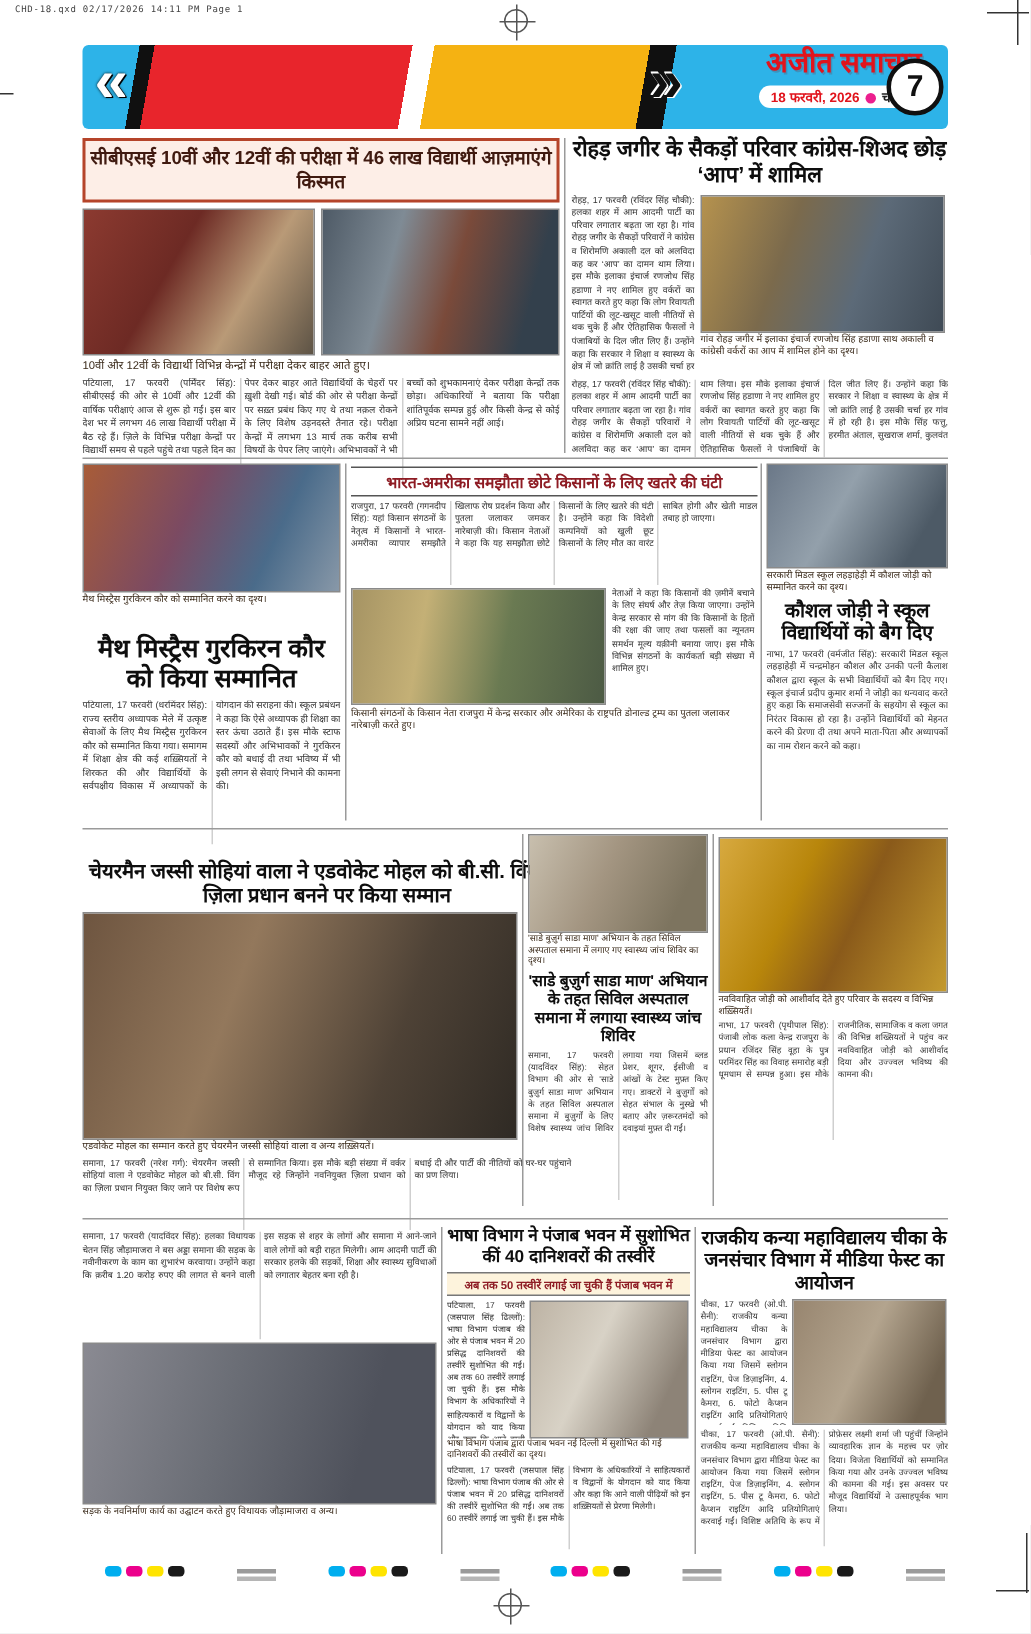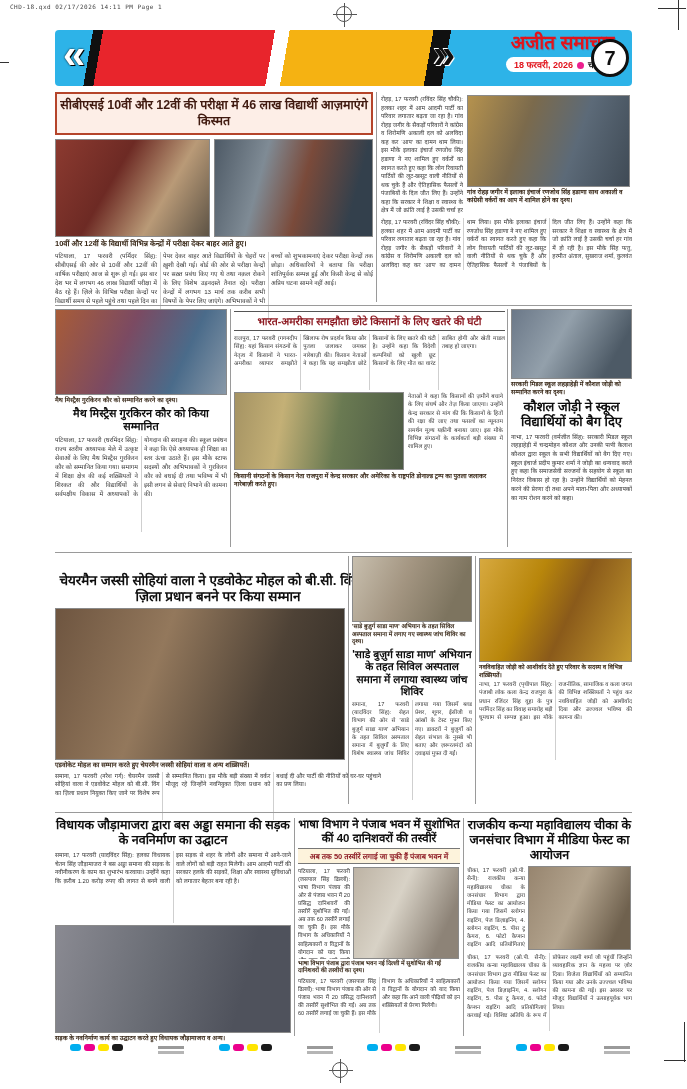--- a/index.html
+++ b/index.html
@@ -38,21 +38,21 @@
     box-sizing:border-box;text-align:center;font-size:20px;font-weight:700;line-height:32px;color:#101010;}
   
   .hlbox{border:2px solid #b5442a;background:#fdeee7;color:#401a10;text-align:center;
     font-weight:700;font-size:12.5px;line-height:1.25;padding:4px 3px;box-sizing:border-box;}
   .hl{font-weight:700;color:#0e0e0e;text-align:center;line-height:1.2;}
   .sub{font-weight:700;text-align:center;}
   .sub.blue{background:#d8edf8;color:#10222e;font-size:9.5px;padding:2px 1px;}
   .sub.maroon{color:#8e1c24;font-size:10.5px;border-top:1px solid #555;border-bottom:1px solid #555;padding:2px 0;}
   .sub.cream{background:#fdf3dc;color:#8e1c24;font-size:7.5px;padding:2px 1px;border-top:1px solid #777;border-bottom:1px solid #777;}
   .photo{box-sizing:border-box;border:1px solid #8a8a8a;}
-  .cap{font-weight:700;color:#3a2a1a;line-height:1.25;}
+  .cap{font-weight:400;color:#3a2a1a;line-height:1.25;}
   .body{font-size:6.2px;line-height:1.45;text-align:justify;color:#333;overflow:hidden;}
   .c2{column-count:2;column-gap:6px;column-rule:1px solid #cfcfcf;}
   .c3{column-count:3;column-gap:6px;column-rule:1px solid #cfcfcf;}
   .c4{column-count:4;column-gap:6px;column-rule:1px solid #cfcfcf;}
   .vline{width:1px;background:#9a9a9a;}
   .hline{height:1px;background:#9a9a9a;}
   
   .p-exam1{background:linear-gradient(120deg,#8c3a30,#6d2a24 38%,#b99a77 68%,#5d5345);}
   .p-exam2{background:linear-gradient(105deg,#4e5a66,#7f8b95 30%,#7a4a3a 55%,#33404c 85%);}
   .p-aap{background:linear-gradient(110deg,#b5924e,#7b6a4c 35%,#5c6a78 65%,#3f4a55);}
@@ -96,36 +96,37 @@
       <div class="photo p-exam1" style="width:155px;height:98px;"></div>
       <div class="photo p-exam2" style="width:159px;height:98px;"></div>
     </div>
     <div class="cap" style="font-size:7.5px;margin-top:2px;">10वीं और 12वीं के विद्यार्थी विभिन्न केन्द्रों में परीक्षा देकर बाहर आते हुए।</div>
     <div class="body c3" style="height:70px;margin-top:3px;">पटियाला, 17 फरवरी (पर्मिंदर सिंह): सीबीएसई की ओर से 10वीं और 12वीं की वार्षिक परीक्षाएं आज से शुरू हो गईं। इस बार देश भर में लगभग 46 लाख विद्यार्थी परीक्षा में बैठ रहे हैं। ज़िले के विभिन्न परीक्षा केन्द्रों पर विद्यार्थी समय से पहले पहुंचे तथा पहले दिन का पेपर देकर बाहर आते विद्यार्थियों के चेहरों पर ख़ुशी देखी गई। बोर्ड की ओर से परीक्षा केन्द्रों पर सख़्त प्रबंध किए गए थे तथा नक़ल रोकने के लिए विशेष उड़नदस्ते तैनात रहे। परीक्षा केन्द्रों में लगभग 13 मार्च तक करीब सभी विषयों के पेपर लिए जाएंगे। अभिभावकों ने भी बच्चों को शुभकामनाएं देकर परीक्षा केन्द्रों तक छोड़ा। अधिकारियों ने बताया कि परीक्षा शांतिपूर्वक सम्पन्न हुई और किसी केन्द्र से कोई अप्रिय घटना सामने नहीं आई।</div>
   </div>
 
   <div class="abs vline" style="left:376px;top:92px;height:210px;"></div>
 
   <div class="abs" style="left:381px;top:92px;width:251px;">
+    <div class="hl" style="font-size:14.5px;">रोहड़ जगीर के सैकड़ों परिवार कांग्रेस-शिअद छोड़ ‘आप’ में शामिल</div>
     <div style="display:flex;gap:4px;margin-top:3px;">
       <div class="body" style="width:82px;height:120px;font-size:5.9px;">रोहड़, 17 फरवरी (रविंदर सिंह चौकी): हलका शहर में आम आदमी पार्टी का परिवार लगातार बढ़ता जा रहा है। गांव रोहड़ जगीर के सैकड़ों परिवारों ने कांग्रेस व शिरोमणि अकाली दल को अलविदा कह कर ‘आप’ का दामन थाम लिया। इस मौके इलाका इंचार्ज रणजोध सिंह हडाणा ने नए शामिल हुए वर्करों का स्वागत करते हुए कहा कि लोग रिवायती पार्टियों की लूट-खसूट वाली नीतियों से थक चुके हैं और ऐतिहासिक फैसलों ने पंजाबियों के दिल जीत लिए हैं। उन्होंने कहा कि सरकार ने शिक्षा व स्वास्थ्य के क्षेत्र में जो क्रांति लाई है उसकी चर्चा हर गांव में हो रही है। इस मौके सिंह फत्तु, हरमीत अंताल, सुखराज शर्मा, कुलवंत सिंह मान, सुखमन सिंह समेत बड़ी संख्या में वर्कर मौजूद रहे।</div>
       <div style="width:163px;">
         <div class="photo p-aap" style="width:163px;height:92px;"></div>
         <div class="cap" style="font-size:6.3px;margin-top:1px;">गांव रोहड़ जगीर में इलाका इंचार्ज रणजोध सिंह हडाणा साथ अकाली व कांग्रेसी वर्करों का आप में शामिल होने का दृश्य।</div>
       </div>
     </div>
     <div class="body c3" style="height:52px;margin-top:3px;font-size:5.9px;">रोहड़, 17 फरवरी (रविंदर सिंह चौकी): हलका शहर में आम आदमी पार्टी का परिवार लगातार बढ़ता जा रहा है। गांव रोहड़ जगीर के सैकड़ों परिवारों ने कांग्रेस व शिरोमणि अकाली दल को अलविदा कह कर ‘आप’ का दामन थाम लिया। इस मौके इलाका इंचार्ज रणजोध सिंह हडाणा ने नए शामिल हुए वर्करों का स्वागत करते हुए कहा कि लोग रिवायती पार्टियों की लूट-खसूट वाली नीतियों से थक चुके हैं और ऐतिहासिक फैसलों ने पंजाबियों के दिल जीत लिए हैं। उन्होंने कहा कि सरकार ने शिक्षा व स्वास्थ्य के क्षेत्र में जो क्रांति लाई है उसकी चर्चा हर गांव में हो रही है। इस मौके सिंह फत्तु, हरमीत अंताल, सुखराज शर्मा, कुलवंत सिंह मान, सुखमन सिंह समेत बड़ी संख्या में वर्कर मौजूद रहे।</div>
   </div>
 
   <div class="abs hline" style="left:55px;top:305px;width:577px;"></div>
 
   <div class="abs" style="left:55px;top:309px;width:172px;">
     <div class="photo p-gurkiran" style="width:172px;height:86px;"></div>
     <div class="cap" style="font-size:6.4px;margin-top:1px;">मैथ मिस्ट्रैस गुरकिरन कौर को सम्मानित करने का दृश्य।</div>
-    <div class="hl" style="font-size:11px;margin-top:3px;">मैथ मिस्ट्रैस गुरकिरन कौर को किया सम्मानित</div>
+    <div class="hl" style="font-size:17px;margin-top:19px;">मैथ मिस्ट्रैस गुरकिरन कौर को किया सम्मानित</div>
     <div class="body c2" style="height:96px;margin-top:3px;">पटियाला, 17 फरवरी (धरमिंदर सिंह): राज्य स्तरीय अध्यापक मेले में उत्कृष्ट सेवाओं के लिए मैथ मिस्ट्रैस गुरकिरन कौर को सम्मानित किया गया। समागम में शिक्षा क्षेत्र की कई शख़्सियतों ने शिरकत की और विद्यार्थियों के सर्वपक्षीय विकास में अध्यापकों के योगदान की सराहना की। स्कूल प्रबंधन ने कहा कि ऐसे अध्यापक ही शिक्षा का स्तर ऊंचा उठाते हैं। इस मौके स्टाफ सदस्यों और अभिभावकों ने गुरकिरन कौर को बधाई दी तथा भविष्य में भी इसी लगन से सेवाएं निभाने की कामना की।</div>
   </div>
 
   <div class="abs vline" style="left:230px;top:309px;height:238px;"></div>
 
   <div class="abs" style="left:234px;top:309px;width:271px;">
     <div class="sub maroon" style="margin-top:2px;">भारत-अमरीका समझौता छोटे किसानों के लिए खतरे की घंटी</div>
     <div class="body c4" style="height:56px;margin-top:3px;font-size:5.8px;">राजपुरा, 17 फरवरी (गगनदीप सिंह): यहां किसान संगठनों के नेतृत्व में किसानों ने भारत-अमरीका व्यापार समझौते खिलाफ रोष प्रदर्शन किया और पुतला जलाकर जमकर नारेबाज़ी की। किसान नेताओं ने कहा कि यह समझौता छोटे किसानों के लिए खतरे की घंटी है। उन्होंने कहा कि विदेशी कम्पनियों को खुली छूट किसानों के लिए मौत का वारंट साबित होगी और खेती माडल तबाह हो जाएगा।</div>
     <div style="display:flex;gap:4px;margin-top:2px;">
       <div class="photo p-farmers" style="width:170px;height:78px;"></div>
@@ -165,21 +166,20 @@
 
   <div class="abs" style="left:479px;top:556px;width:153px;">
     <div class="photo p-wedding" style="width:153px;height:104px;margin-top:2px;"></div>
     <div class="cap" style="font-size:6.1px;margin-top:1px;">नवविवाहित जोड़ी को आशीर्वाद देते हुए परिवार के सदस्य व विभिन्न शख़्सियतें।</div>
     <div class="body c2" style="height:80px;margin-top:2px;font-size:5.7px;">नाभा, 17 फरवरी (पृथीपाल सिंह): पंजाबी लोक कला केन्द्र राजपुरा के प्रधान रजिंदर सिंह वूहा के पुत्र परमिंदर सिंह का विवाह समारोह बड़ी धूमधाम से सम्पन्न हुआ। इस मौके राजनीतिक, सामाजिक व कला जगत की विभिन्न शख्सियतों ने पहुंच कर नवविवाहित जोड़ी को आशीर्वाद दिया और उज्ज्वल भविष्य की कामना की।</div>
   </div>
 
   <div class="abs hline" style="left:55px;top:812px;width:577px;"></div>
 
   <div class="abs" style="left:55px;top:818px;width:236px;">
-    <div class="hl" style="font-size:12.5px;">विधायक जौड़ामाजरा द्वारा बस अड्डा समाना की सड़क के नवनिर्माण का उद्घाटन</div>
     <div class="body c2" style="height:72px;margin-top:3px;font-size:5.9px;">समाना, 17 फरवरी (यादविंदर सिंह): हलका विधायक चेतन सिंह जौड़ामाजरा ने बस अड्डा समाना की सड़क के नवीनीकरण के काम का शुभारंभ करवाया। उन्होंने कहा कि क़रीब 1.20 करोड़ रुपए की लागत से बनने वाली इस सड़क से शहर के लोगों और समाना में आने-जाने वाले लोगों को बड़ी राहत मिलेगी। आम आदमी पार्टी की सरकार हलके की सड़कों, शिक्षा और स्वास्थ्य सुविधाओं को लगातार बेहतर बना रही है।</div>
     <div class="photo p-road" style="width:236px;height:108px;margin-top:2px;"></div>
     <div class="cap" style="font-size:6.3px;margin-top:1px;">सड़क के नवनिर्माण कार्य का उद्घाटन करते हुए विधायक जौड़ामाजरा व अन्य।</div>
   </div>
 
   <div class="abs vline" style="left:294px;top:818px;height:218px;"></div>
 
   <div class="abs" style="left:298px;top:818px;width:162px;">
     <div class="hl" style="font-size:11.5px;">भाषा विभाग ने पंजाब भवन में सुशोभित कीं 40 दानिशवरों की तस्वीरें</div>
     <div class="sub cream" style="margin-top:2px;">अब तक 50 तस्वीरें लगाई जा चुकी हैं पंजाब भवन में</div>

